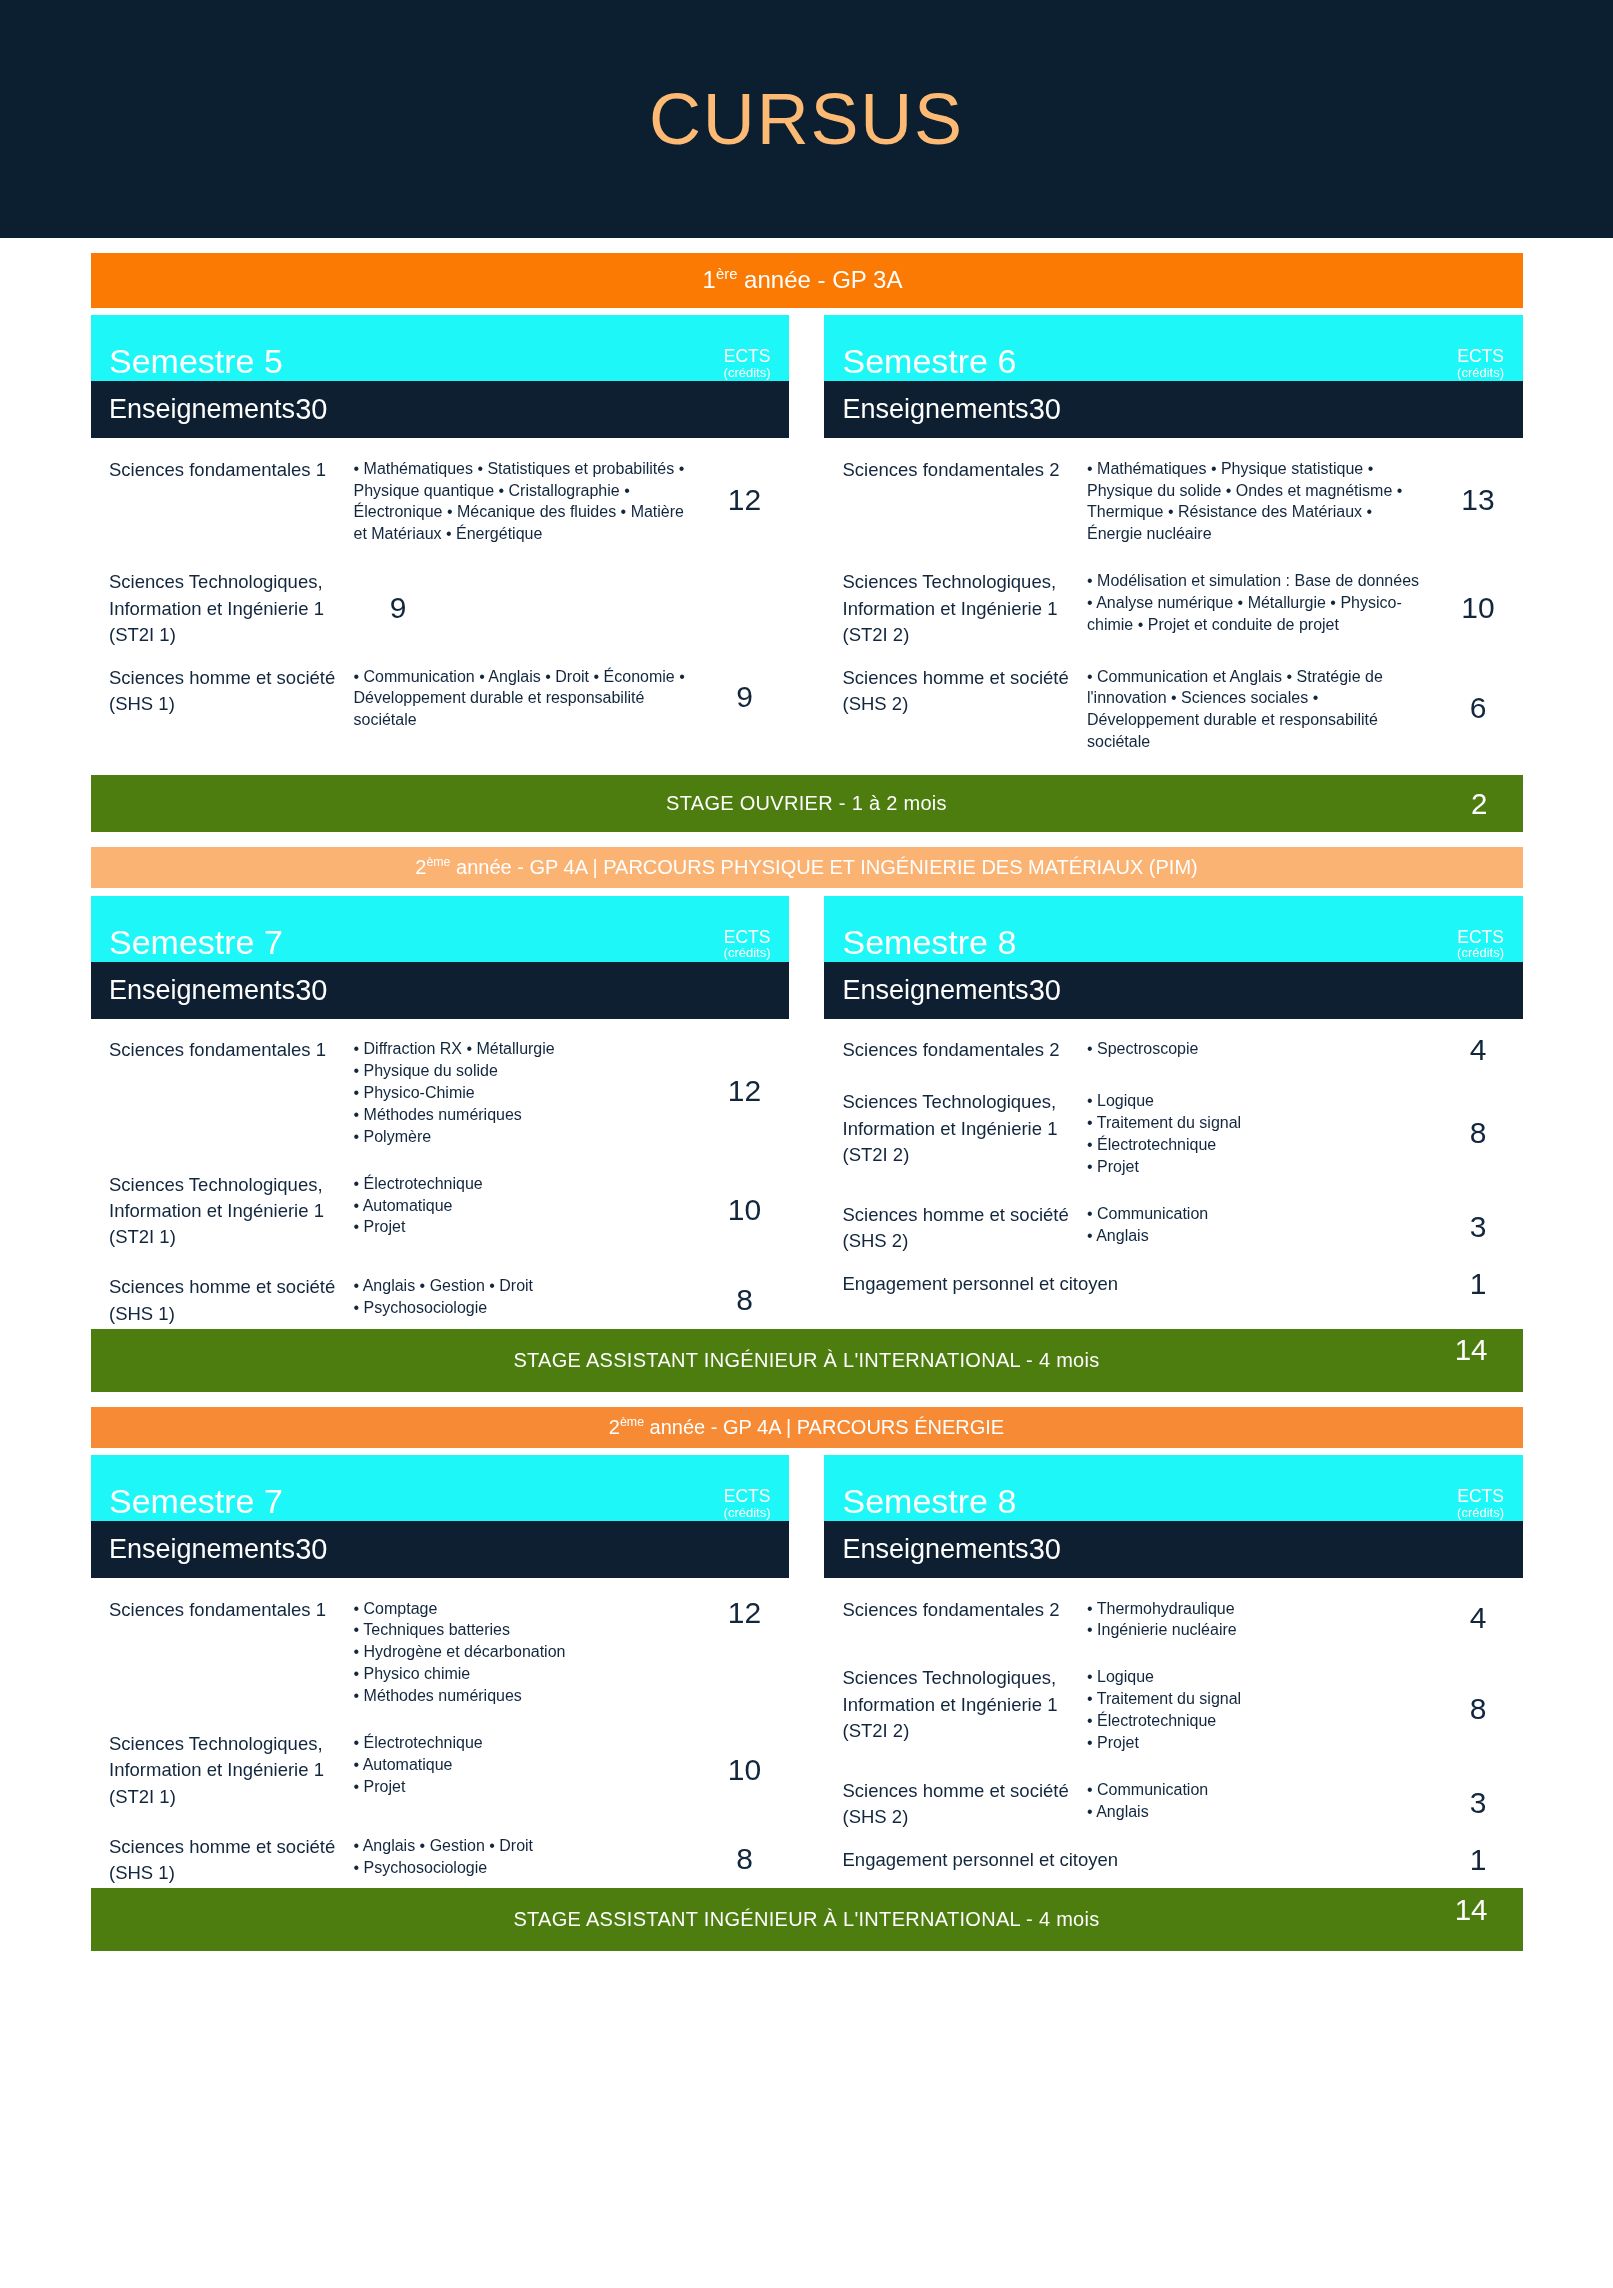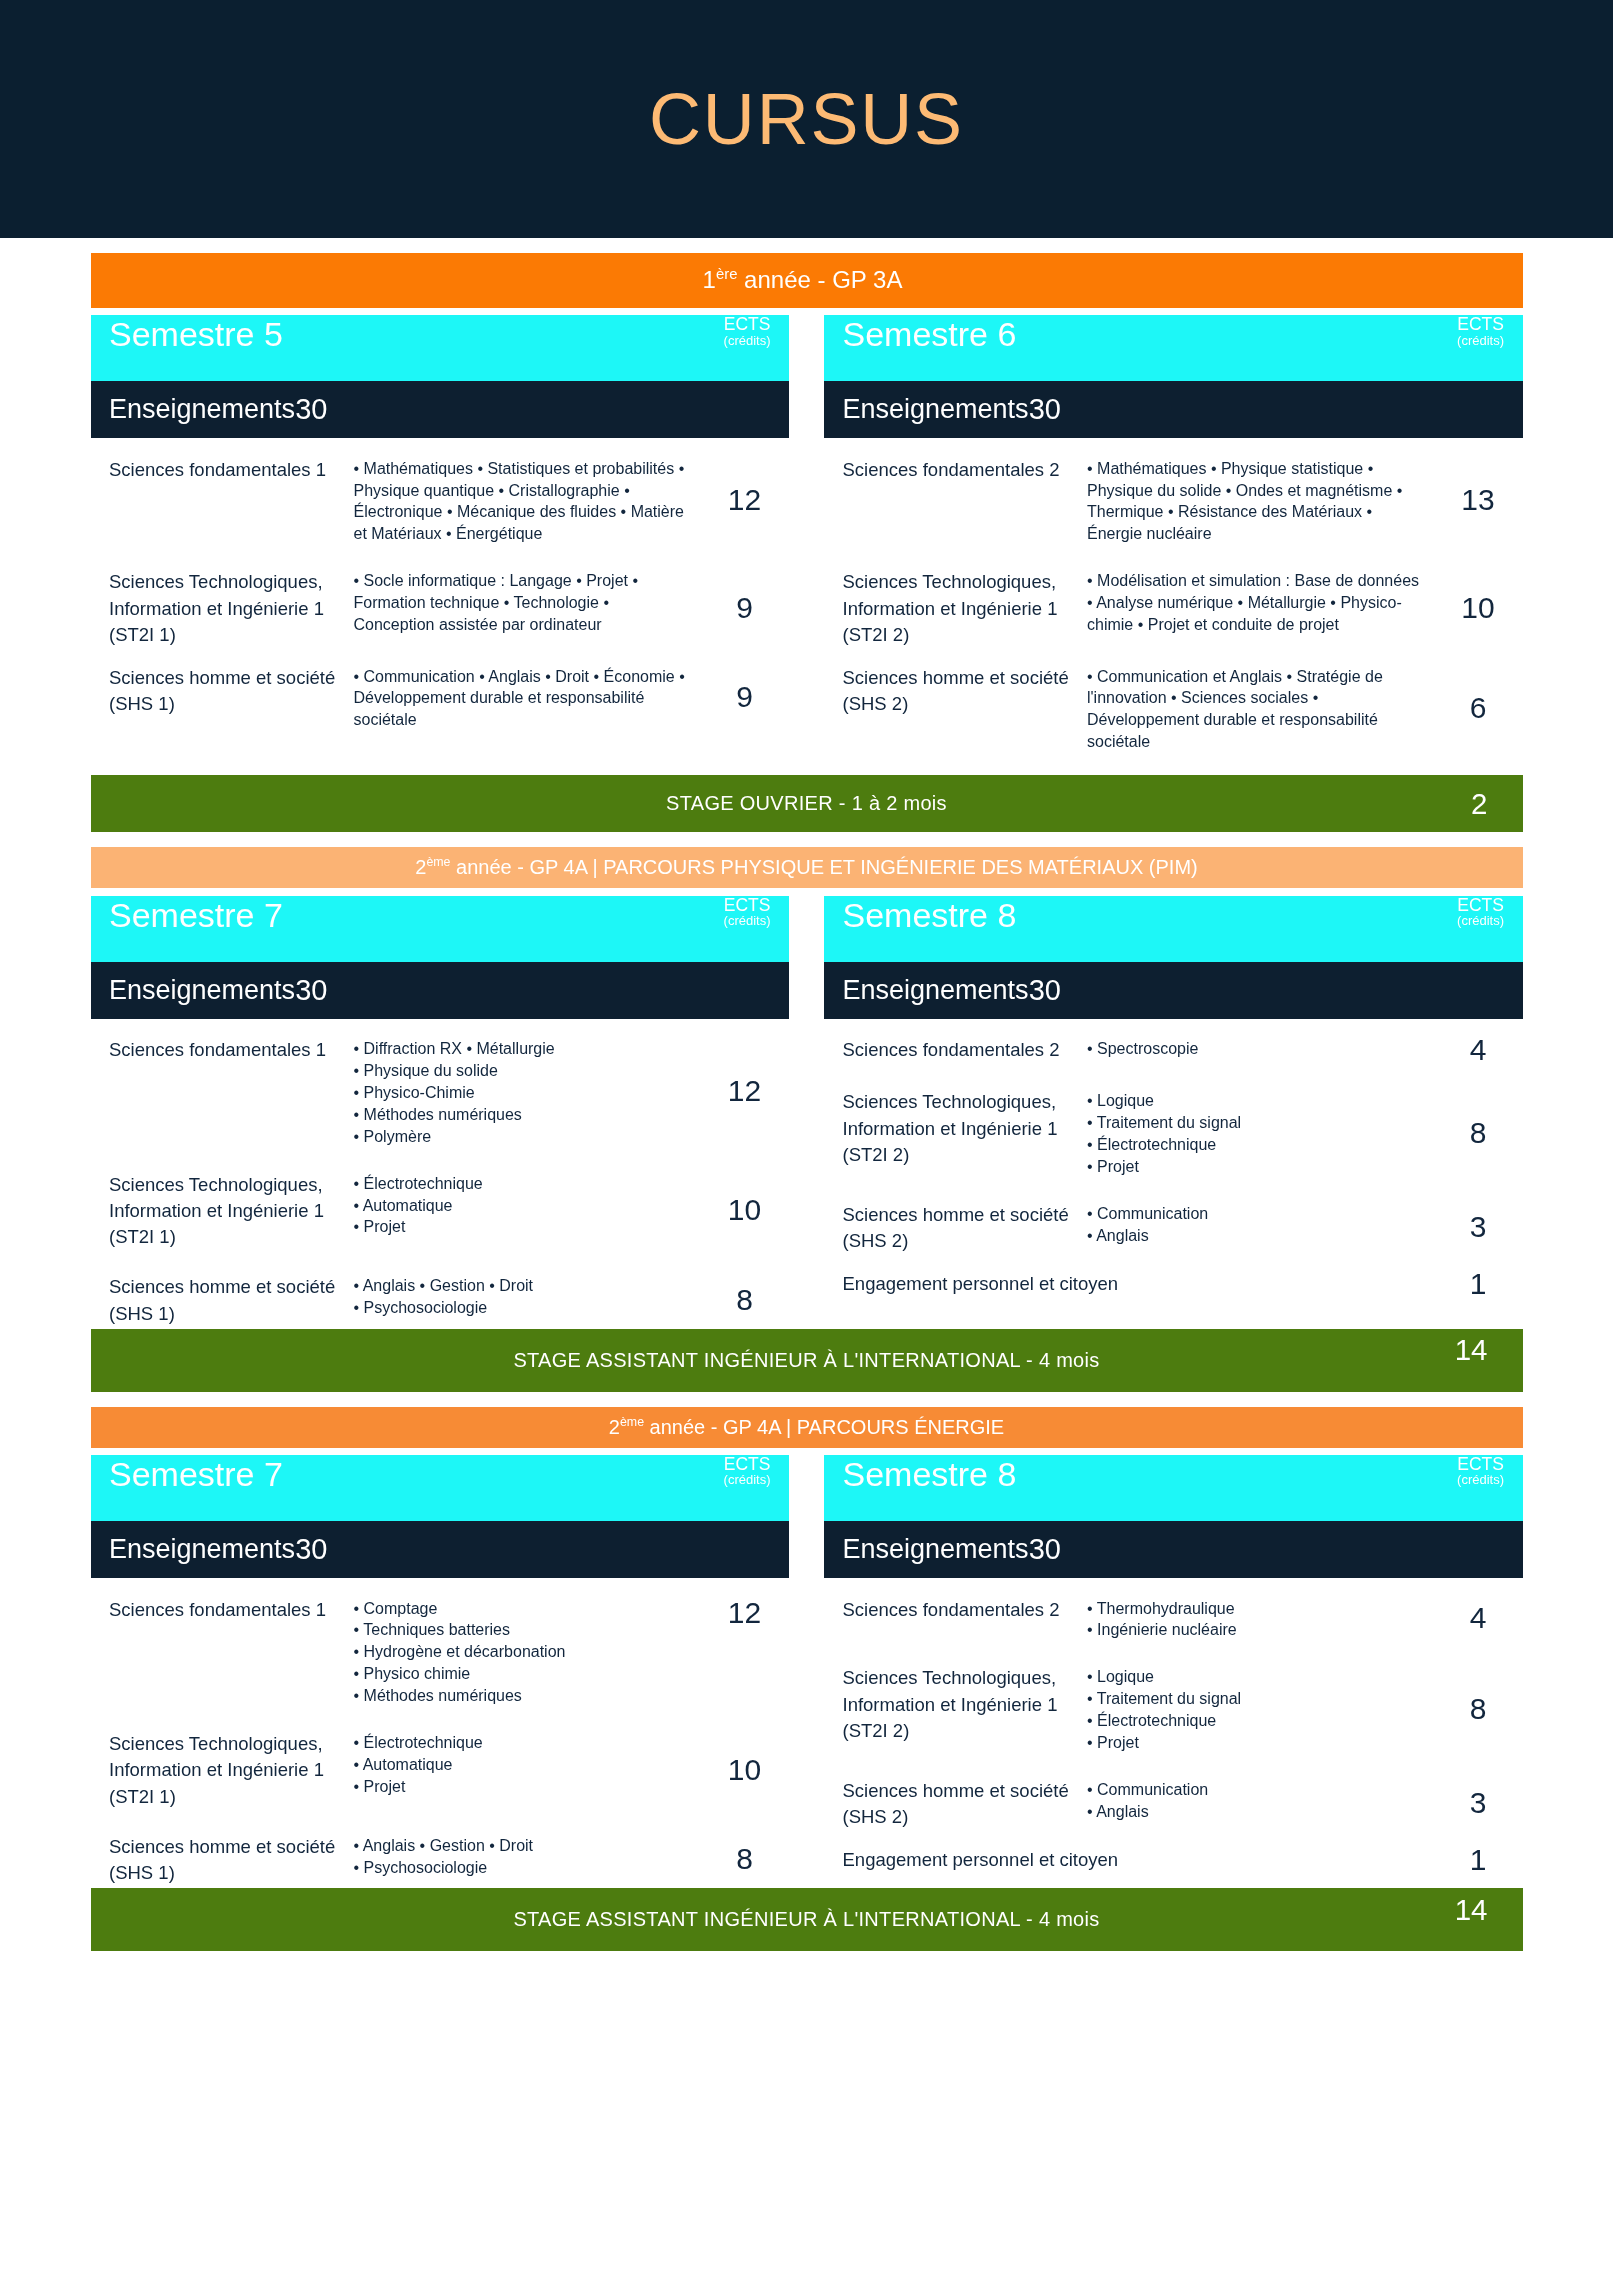--- a/index.html
+++ b/index.html
@@ -68,21 +68,21 @@
     display: flex;
     gap: 35px;
   }
   .sem-col { width: 699px; }
 
   
   .sem-head {
     background: #1df7f7;
     height: 66px;
     display: flex;
-    align-items: flex-start;
+    align-items: flex-end;
     justify-content: space-between;
     padding: 0 18.5px 0 18.5px;
   }
   .sem-head-title {
     color: #ffffff;
     font-size: 34px;
     font-weight: 400;
   }
   .ects-box {
     text-align: right;
@@ -201,21 +201,20 @@
       </div>
       <div class="modules">
         <div class="module-row">
           <div class="mod-name">Sciences fondamentales 1</div>
           <div class="mod-items">• Mathématiques • Statistiques et probabilités • Physique quantique • Cristallographie • Électronique • Mécanique des fluides • Matière et Matériaux • Énergétique</div>
           <div class="mod-credits">12</div>
         </div>
         <div class="spacer-sm"></div>
         <div class="module-row">
           <div class="mod-name">Sciences Technologiques, Information et Ingénierie 1 (ST2I 1)</div>
-          <div class="mod-items">• Socle informatique : Langage • Projet • Formation technique • Technologie • Conception assistée par ordinateur</div>
           <div class="mod-credits">9</div>
         </div>
         <div class="spacer-xs"></div>
         <div class="module-row">
           <div class="mod-name">Sciences homme et société (SHS 1)</div>
           <div class="mod-items">• Communication • Anglais • Droit • Économie • Développement durable et responsabilité sociétale</div>
           <div class="mod-credits">9</div>
         </div>
       </div>
     </div>

